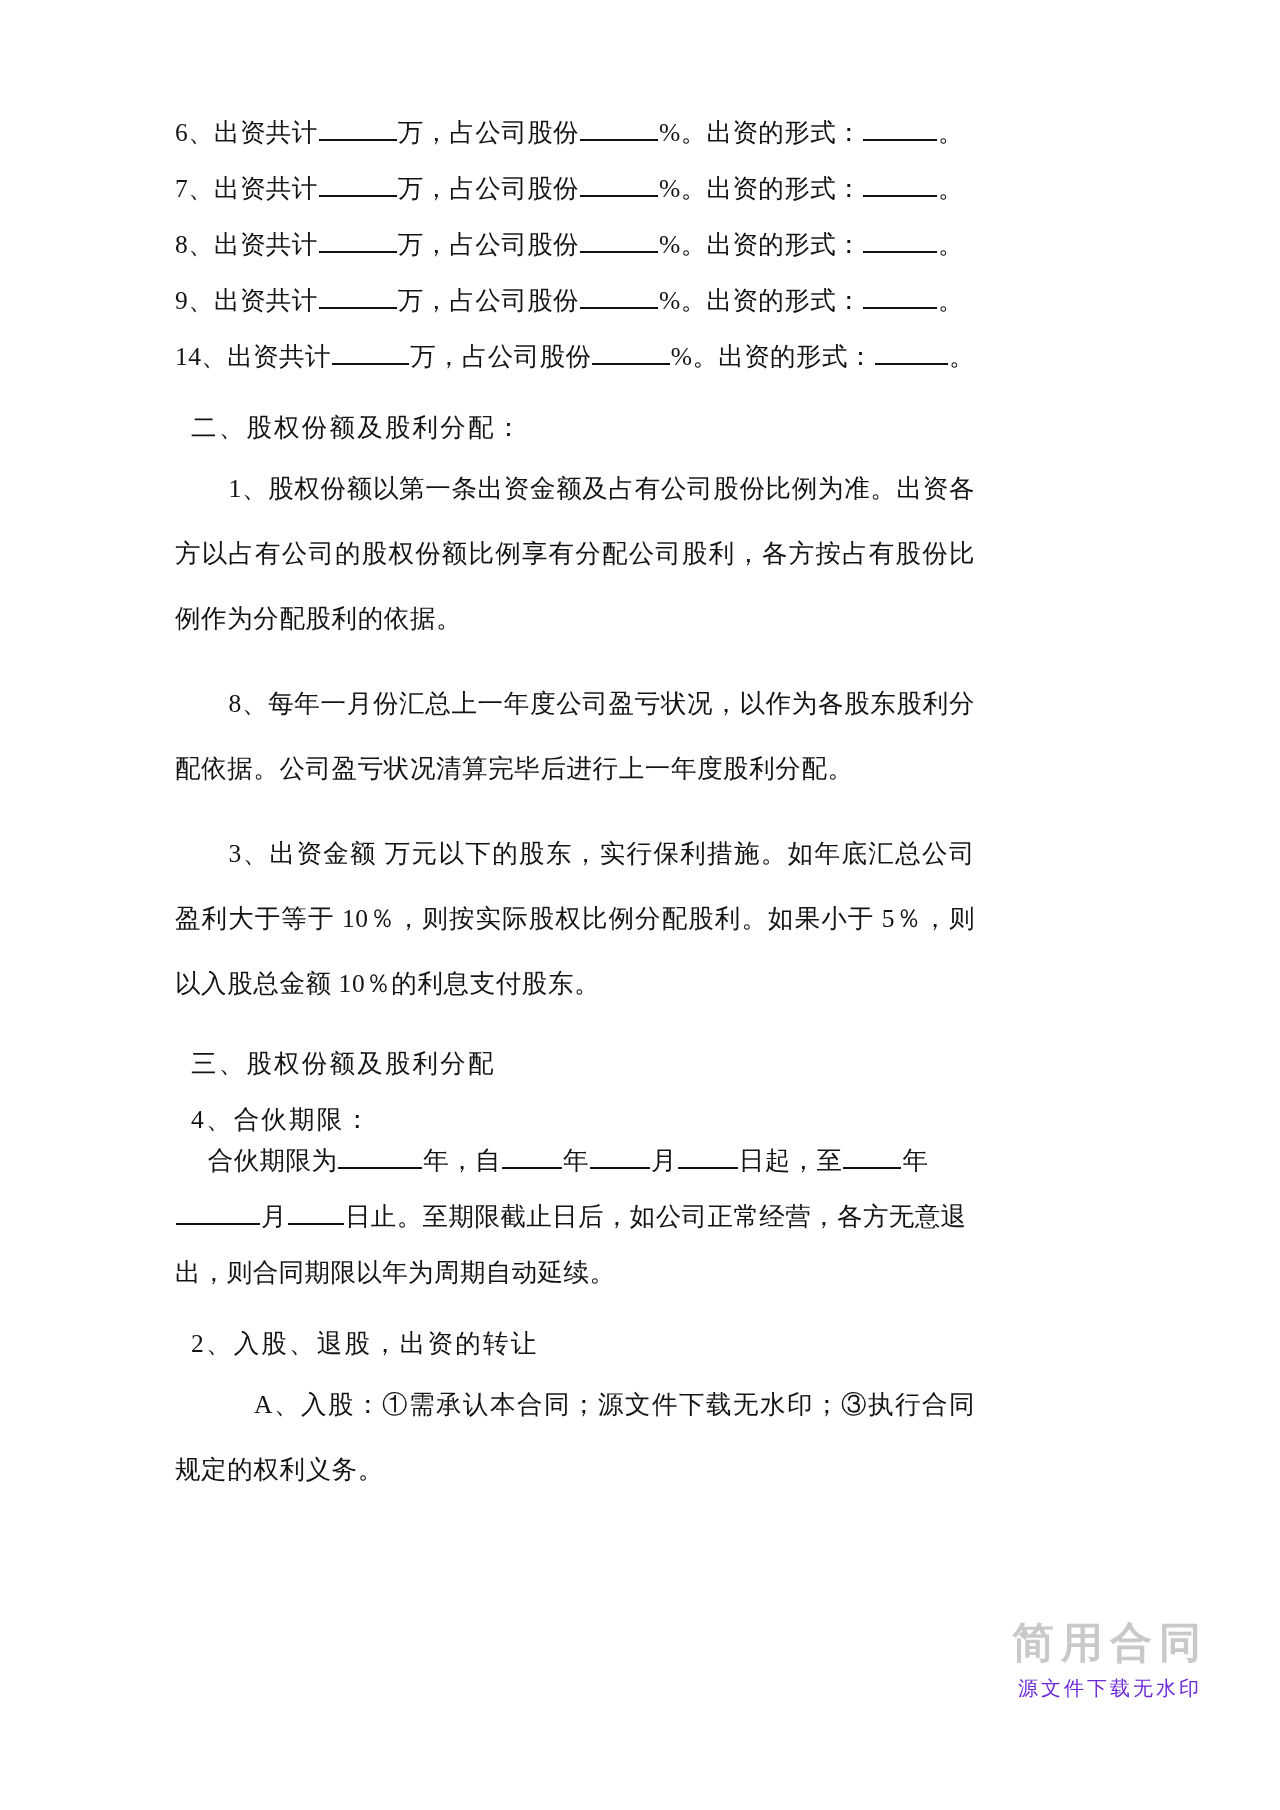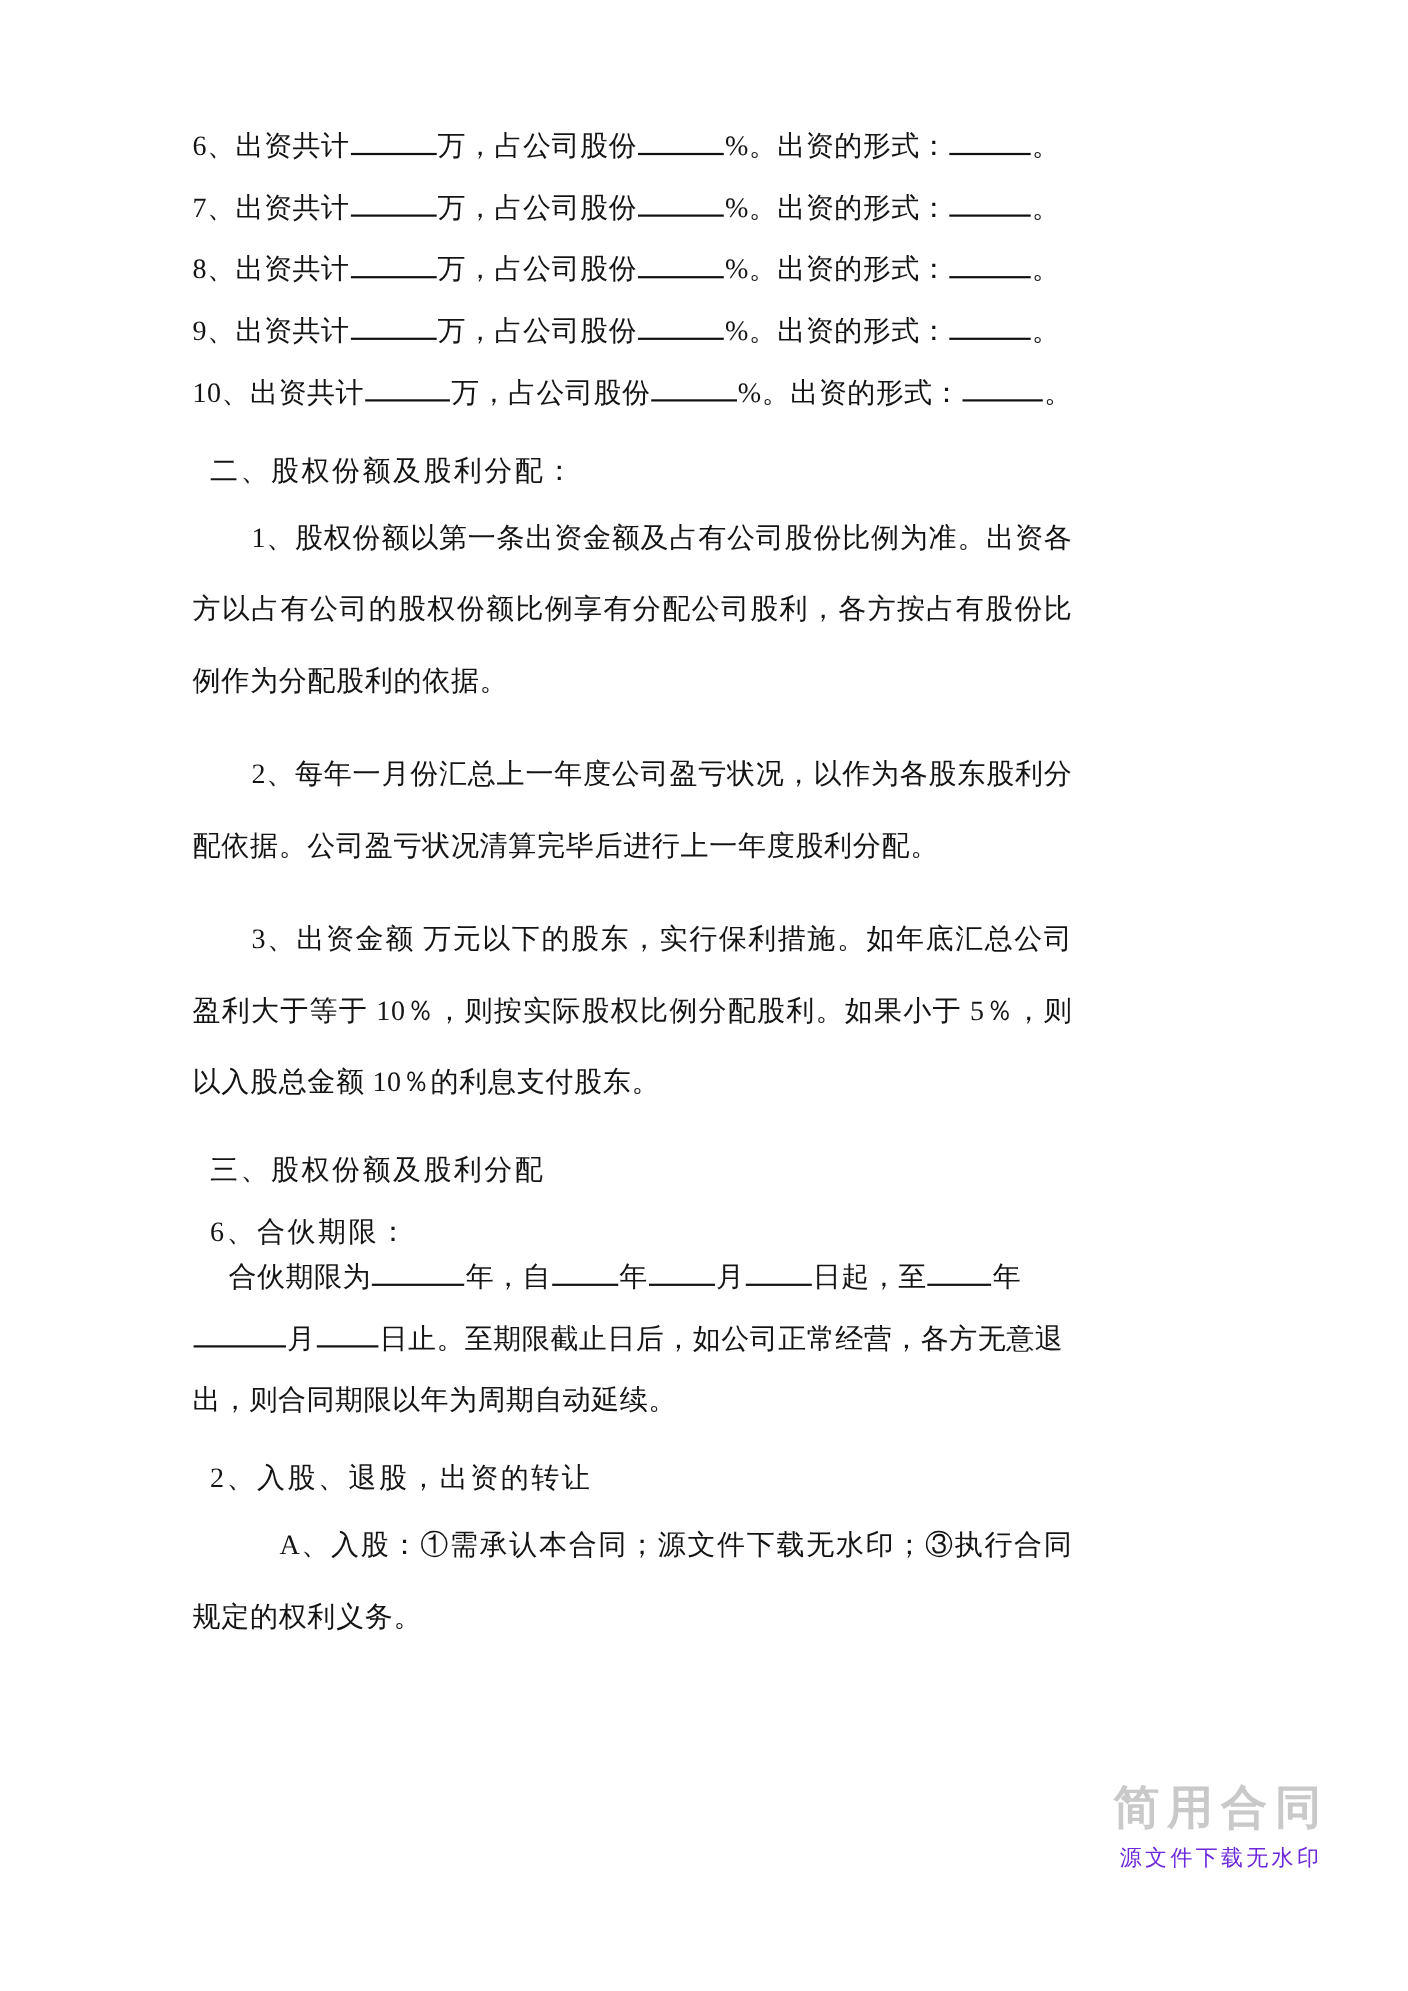--- a/index.html
+++ b/index.html
@@ -152,57 +152,57 @@
         <span class="line">出资共计</span>
         <span class="blank b-amount"></span>
         <span class="line">万，占公司股份</span>
         <span class="blank b-pct"></span>
         <span class="line">%。出资的形式：</span>
         <span class="blank b-form"></span>
         <span class="line">。</span>
       </div>
 
       <div class="capital-row">
-        <span class="line">10、</span>
+        <span class="line">14、</span>
         <span class="line">出资共计</span>
         <span class="blank b-amount"></span>
         <span class="line">万，占公司股份</span>
         <span class="blank b-pct"></span>
         <span class="line">%。出资的形式：</span>
         <span class="blank b-form"></span>
         <span class="line">。</span>
       </div>
 
     </div>
 
     <div class="sec-head">
       <span class="indent1"></span>
       <span class="heading">二、股权份额及股利分配：</span>
     </div>
 
     <div class="para para-block" style="text-indent:2.1em; margin-bottom:0;">1、股权份额以第一条出资金额及占有公司股份比例为准。出资各方以占有公司的股权份额比例享有分配公司股利，各方按占有股份比例作为分配股利的依据。</div>
 
     <div class="gap-sm"></div>
 
-    <div class="para para-block" style="text-indent:2.1em; margin-bottom:0;">2、每年一月份汇总上一年度公司盈亏状况，以作为各股东股利分配依据。公司盈亏状况清算完毕后进行上一年度股利分配。</div>
+    <div class="para para-block" style="text-indent:2.1em; margin-bottom:0;">8、每年一月份汇总上一年度公司盈亏状况，以作为各股东股利分配依据。公司盈亏状况清算完毕后进行上一年度股利分配。</div>
 
     <div class="gap-sm"></div>
 
     <div class="para para-block" style="text-indent:2.1em; margin-bottom:0;">3、出资金额 万元以下的股东，实行保利措施。如年底汇总公司盈利大于等于 10％，则按实际股权比例分配股利。如果小于 5％，则以入股总金额 10％的利息支付股东。</div>
 
     <div class="gap-sm"></div>
 
     <div class="sec-head">
       <span class="indent1"></span>
       <span class="heading">三、股权份额及股利分配</span>
     </div>
 
     <div class="sec-head">
       <span class="indent1"></span>
-      <span class="heading">6、合伙期限：</span>
+      <span class="heading">4、合伙期限：</span>
     </div>
 
     <div class="term-line">
       <span class="indent2"></span>
       <span class="line">合伙期限为</span>
       <span class="blank b-year"></span>
       <span class="line">年，自</span>
       <span class="blank b-y2"></span>
       <span class="line">年</span>
       <span class="blank b-m"></span>

